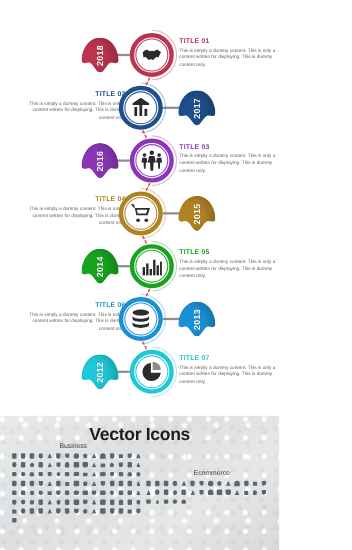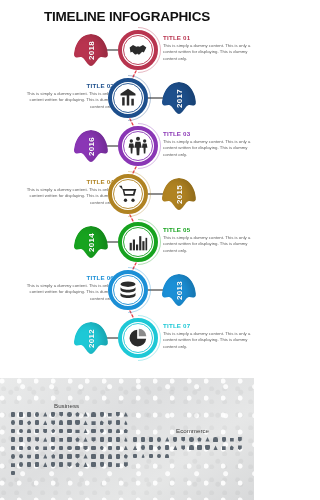--- a/index.html
+++ b/index.html
@@ -137,21 +137,20 @@
     grid-template-columns: repeat(14, 8.05px);
     grid-auto-rows: 8.4px; }
   #label-business{ left:54px; top:24px; }
   #label-ecommerce{ left:176px; top:49px; }
 </style>
 </head>
 <body>
 
 <div id="page">
 
-  <div class="main-title">TIMELINE INFOGRAPHICS</div>
 
   <div class="timeline" id="timeline">
       <div class="tl-row" style="top: 0px;">
         <div class="node" style="left: 118px; --c: #b8344f;">
           <span class="ring-glow"></span>
           <span class="ring-outer"></span>
           <span class="ring-inner"></span>
           <span class="glyph">
             <svg viewBox="0 0 24 24" fill="currentColor">
               <path d="M2 9l4-3 4 2 2-.6 2 .6 4-2 4 3-3 6-2-1-3 3a1.6 1.6 0 0 1-2.2 0l-.8-.8-.8.8a1.6 1.6 0 0 1-2.2 0l-3-3-2 1L2 9z"></path>
@@ -328,20 +327,21 @@
         </div>
         <div class="stub" style="left: 98px; width: 22px;"></div>
         <div class="txt right">
           <div class="t-title" style="color: rgb(30, 200, 214);">TITLE 07</div>
           <div class="t-body">This is simply a dummy  content. This is only a content written for displaying. This is  dummy content only.</div>
         </div>
       </div>
     </div>
 
   <div class="icons-panel">
+    <div class="vector-title">Vector Icons</div>
 
     <div class="grid-label" id="label-business">Business</div>
     <div class="icon-grid" id="grid-business">
         <i></i>
         <i></i>
         <i></i>
         <i></i>
         <i></i>
         <i></i>
         <i></i>

